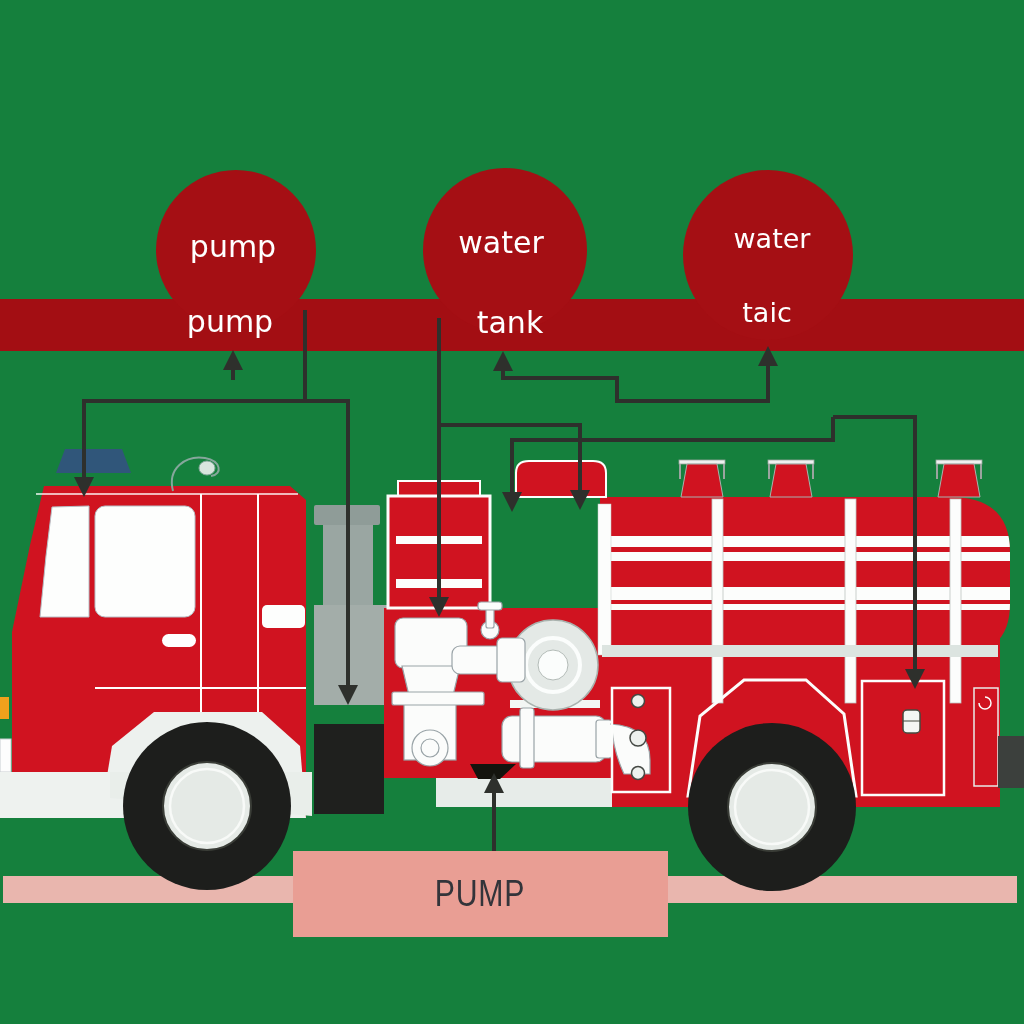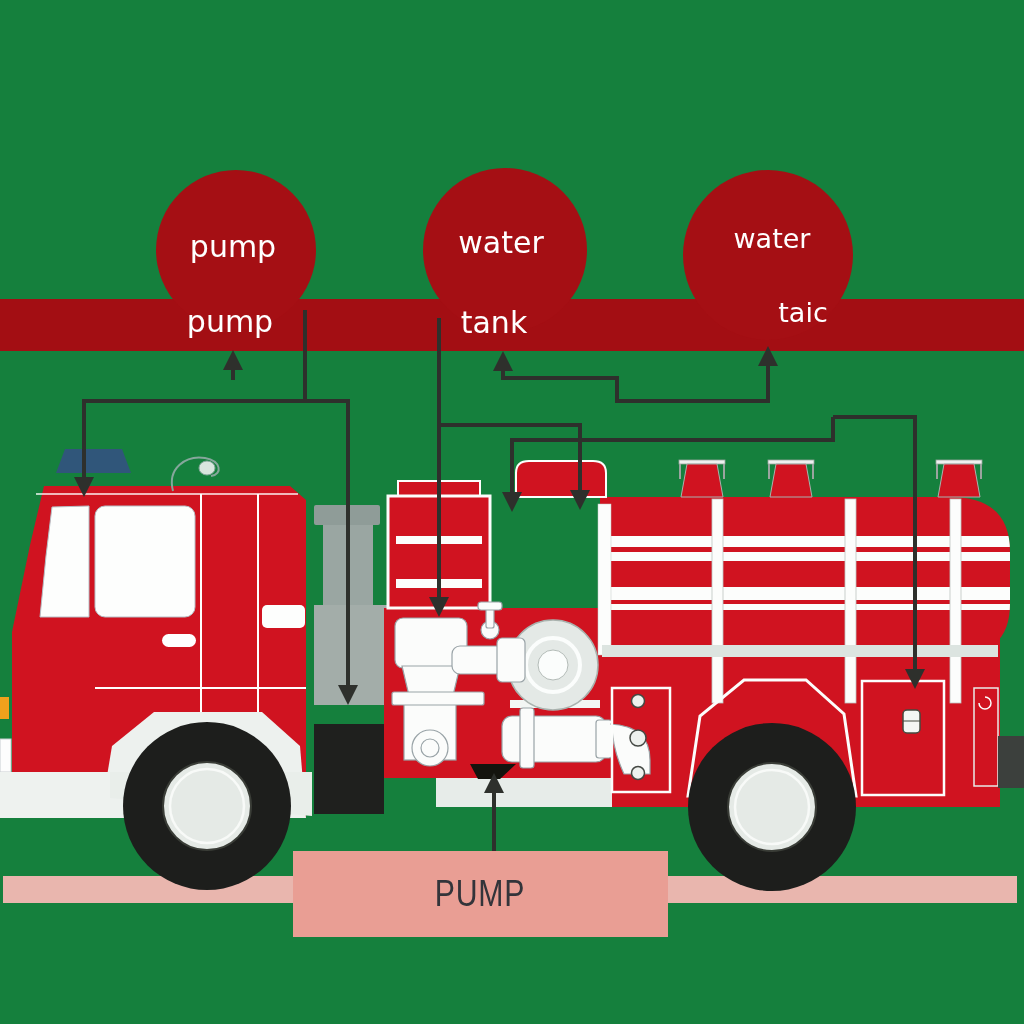--- a/index.html
+++ b/index.html
@@ -11,23 +11,23 @@
     background:var(--c-band_red);z-index:1;}
   .bubble{position:absolute;border-radius:50%;background:var(--c-bubble_red);z-index:1;}
   .b1{left:156px;top:170px;width:160px;height:160px;}
   .b2{left:423px;top:168px;width:164px;height:164px;}
   .b3{left:683px;top:170px;width:170px;height:170px;}
   svg.art{position:absolute;left:0;top:0;z-index:2;pointer-events:none;}
   .lbl{position:absolute;color:var(--c-label_text);white-space:nowrap;z-index:3;
     transform:translate(-50%,-50%);font-weight:400;}
   .fs30{font-size:30px;} .fs28{font-size:27px;}
   .l-b1c{left:233px;top:246px;} .l-b1b{left:230px;top:321px;}
-  .l-b2c{left:501px;top:242px;} .l-b2b{left:494px;top:322px;}
+  .l-b2c{left:501px;top:242px;} .l-b2b{left:510px;top:322px;}
   .l-b3c1{left:772px;top:238px;} .l-b3c2{left:772px;top:271px;}
-  .l-b3b{left:767px;top:312px;margin-left:36px;}
+  .l-b3b{left:767px;top:312px;}
   .pump-box{position:absolute;left:293px;top:851px;width:375px;height:86px;
     background:var(--c-pump_box_bg);z-index:3;display:flex;align-items:center;justify-content:center;}
   .pump-box span{font-family:"Liberation Sans",sans-serif;font-size:36px;
     color:var(--c-pump_box_text);letter-spacing:1px;transform:scaleX(.84);}
   
   .tr{fill:var(--c-truck_red);}
   .wfill{fill:#fcfdfc;}
   .mach{fill:#fbfcfb;stroke:#99a3a7;stroke-width:1.2;}
   .ln{stroke:var(--c-connector);stroke-width:4;fill:none;}
 </style>

